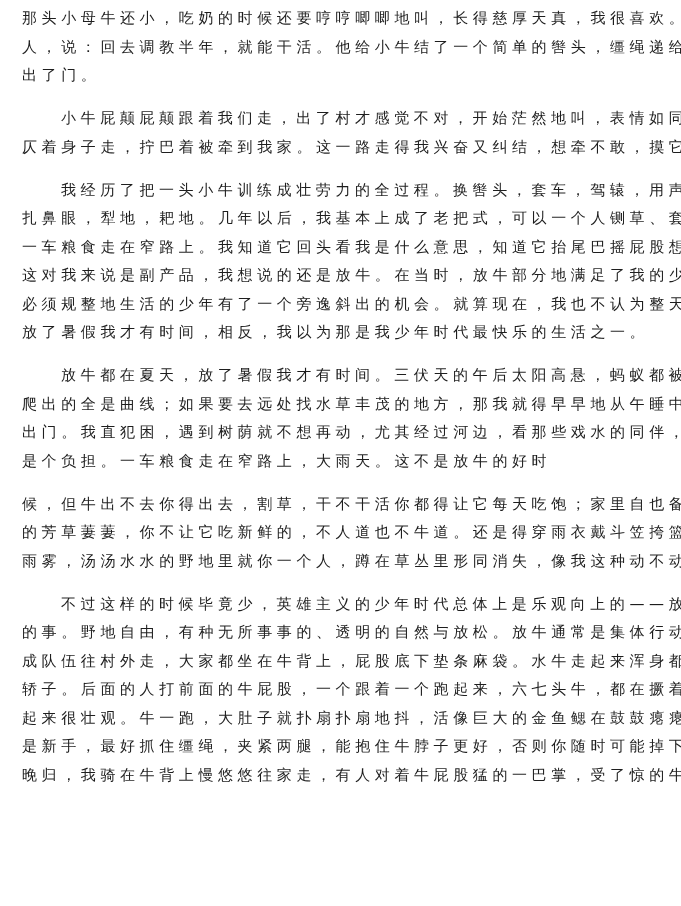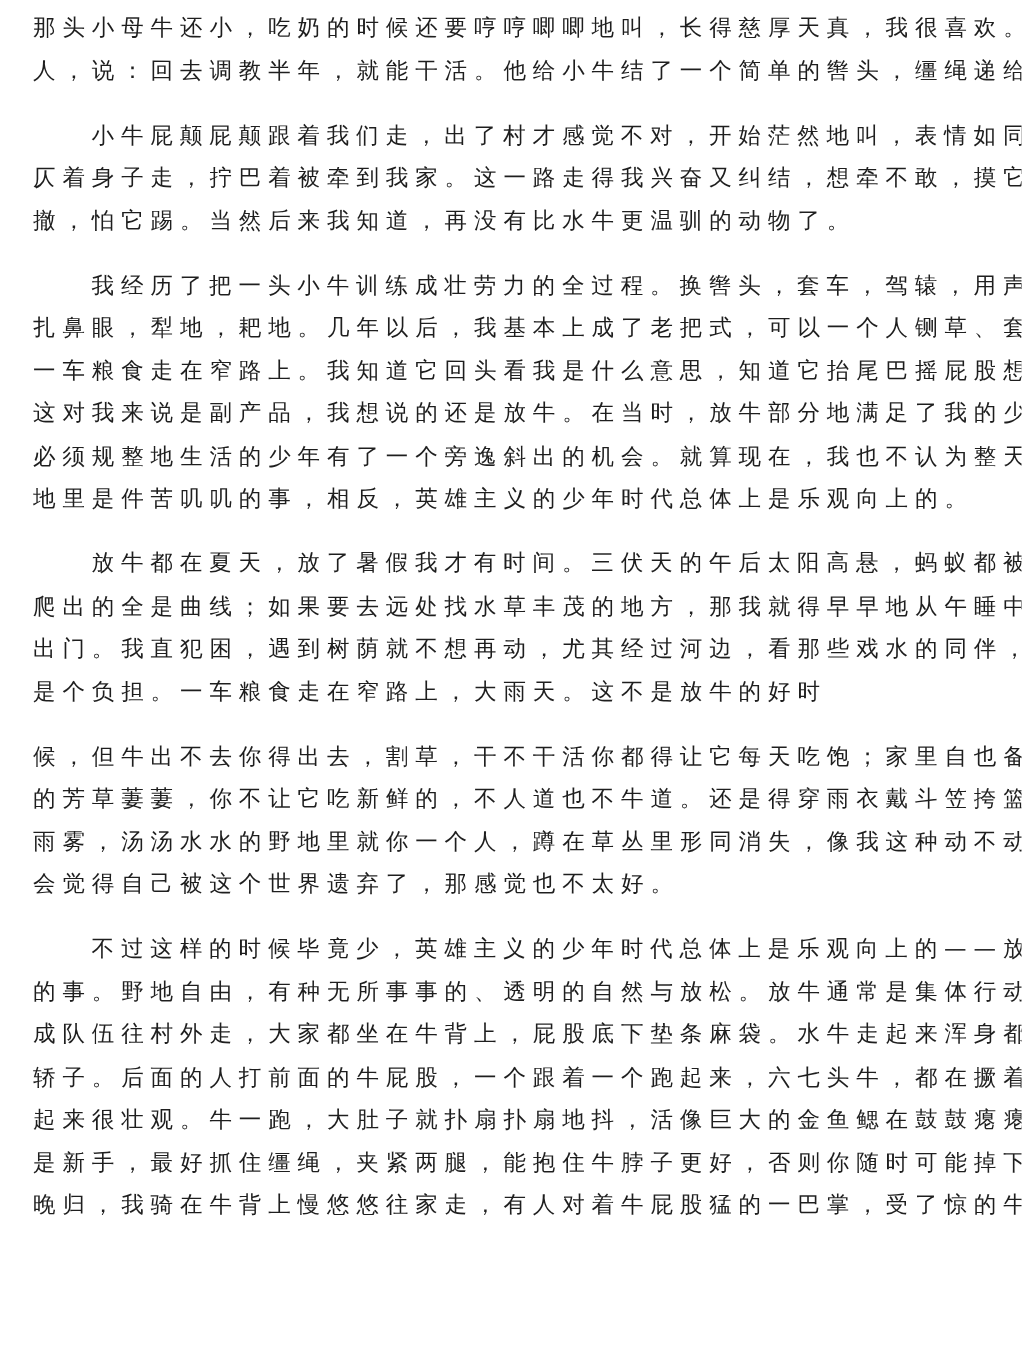--- a/index.html
+++ b/index.html
@@ -24,45 +24,44 @@
   .para { margin: 0; }
   .para + .para { margin-top: 14.5px; }
 </style>
 </head>
 <body>
 
 <div class="page">
   <div class="para">
     <div class="line">那头小母牛还小，吃奶的时候还要哼哼唧唧地叫，长得慈厚天真，我很喜欢。主人是个中年男</div>
     <div class="line">人，说：回去调教半年，就能干活。他给小牛结了一个简单的辔头，缰绳递给我们，我们就把牛牵</div>
+    <div class="line">出了门。</div>
   </div>
   <div class="para">
     <div class="line indent">小牛屁颠屁颠跟着我们走，出了村才感觉不对，开始茫然地叫，表情如同迷途的小孩。一路</div>
     <div class="line">仄着身子走，拧巴着被牵到我家。这一路走得我兴奋又纠结，想牵不敢，摸它一下，摸完了赶紧</div>
-    <div class="line">撤，怕它踢。当然后来我知道，再没有比水牛更温驯的动物了。</div>
   </div>
   <div class="para">
     <div class="line indent">我经历了把一头小牛训练成壮劳力的全过程。换辔头，套车，驾辕，用声音和缰绳指挥行止，</div>
     <div class="line">扎鼻眼，犁地，耙地。几年以后，我基本上成了老把式，可以一个人铡草、套车、驾辕，运送满满</div>
     <div class="line">一车粮食走在窄路上。我知道它回头看我是什么意思，知道它抬尾巴摇屁股想干什么。当然，</div>
     <div class="line">这对我来说是副产品，我想说的还是放牛。在当时，放牛部分地满足了我的少年英雄梦，让一个</div>
     <div class="line">必须规整地生活的少年有了一个旁逸斜出的机会。就算现在，我也不认为整天和一头牛走在野</div>
-    <div class="line">地里是件苦叽叽的事，相反，英雄主义的少年时代总体上是乐观向上的。</div>
+    <div class="line">放了暑假我才有时间，相反，我以为那是我少年时代最快乐的生活之一。</div>
   </div>
   <div class="para">
     <div class="line indent">放牛都在夏天，放了暑假我才有时间。三伏天的午后太阳高悬，蚂蚁都被晒蒙了，晕晕乎乎</div>
     <div class="line">爬出的全是曲线；如果要去远处找水草丰茂的地方，那我就得早早地从午睡中爬起来，戴上草帽</div>
     <div class="line">出门。我直犯困，遇到树荫就不想再动，尤其经过河边，看那些戏水的同伴，你真觉得放牛实在</div>
     <div class="line">是个负担。一车粮食走在窄路上，大雨天。这不是放牛的好时</div>
   </div>
   <div class="para">
     <div class="line">候，但牛出不去你得出去，割草，干不干活你都得让它每天吃饱；家里自也备了干草，只是大夏天</div>
     <div class="line">的芳草萋萋，你不让它吃新鲜的，不人道也不牛道。还是得穿雨衣戴斗笠挎篮子割草去。漫天</div>
     <div class="line">雨雾，汤汤水水的野地里就你一个人，蹲在草丛里形同消失，像我这种动不动就悲观的人，常常</div>
-    <div class="line">会觉得自己被这个世界遗弃了，那感觉也不太好。</div>
   </div>
   <div class="para">
     <div class="line indent">不过这样的时候毕竟少，英雄主义的少年时代总体上是乐观向上的——放牛的确是件好玩</div>
     <div class="line">的事。野地自由，有种无所事事的、透明的自然与放松。放牛通常是集体行动，几个放牛娃排</div>
     <div class="line">成队伍往村外走，大家都坐在牛背上，屁股底下垫条麻袋。水牛走起来浑身都在动，骑牛更像坐</div>
     <div class="line">轿子。后面的人打前面的牛屁股，一个跟着一个跑起来，六七头牛，都在撅着屁股跑，那队伍看</div>
     <div class="line">起来很壮观。牛一跑，大肚子就扑扇扑扇地抖，活像巨大的金鱼鳃在鼓鼓瘪瘪地呼吸。如果你</div>
     <div class="line">是新手，最好抓住缰绳，夹紧两腿，能抱住牛脖子更好，否则你随时可能掉下去。有天黄昏，牧童</div>
     <div class="line">晚归，我骑在牛背上慢悠悠往家走，有人对着牛屁股猛的一巴掌，受了惊的牛撅起屁股就跑，我</div>
   </div>

